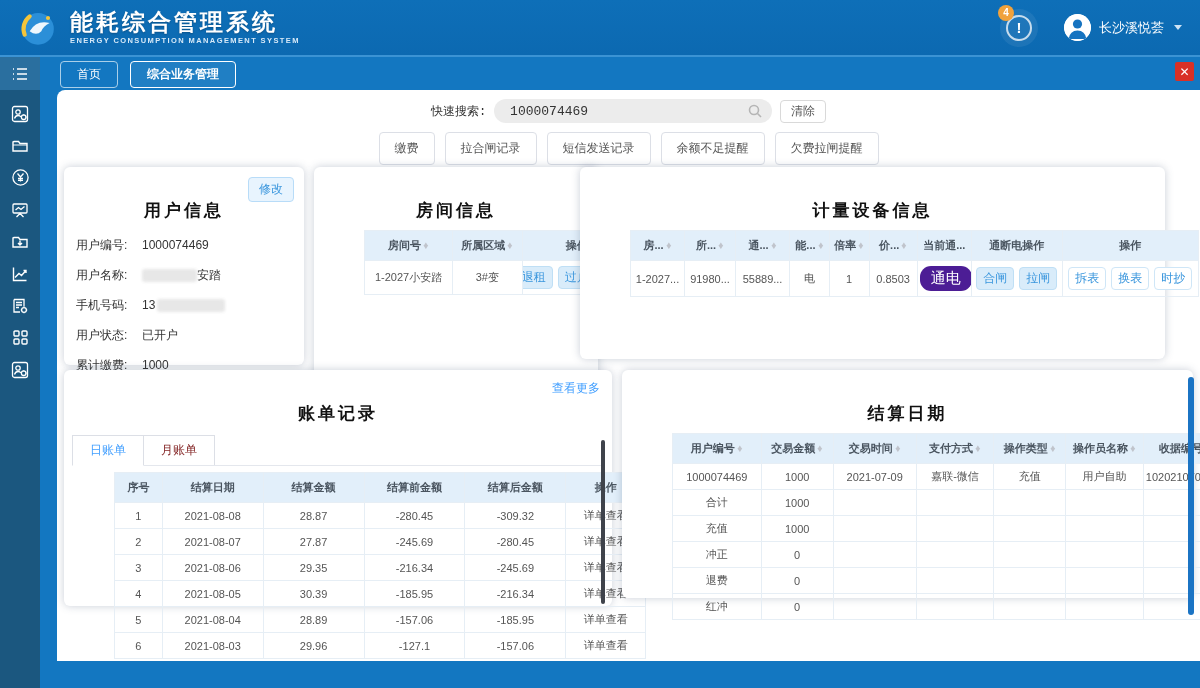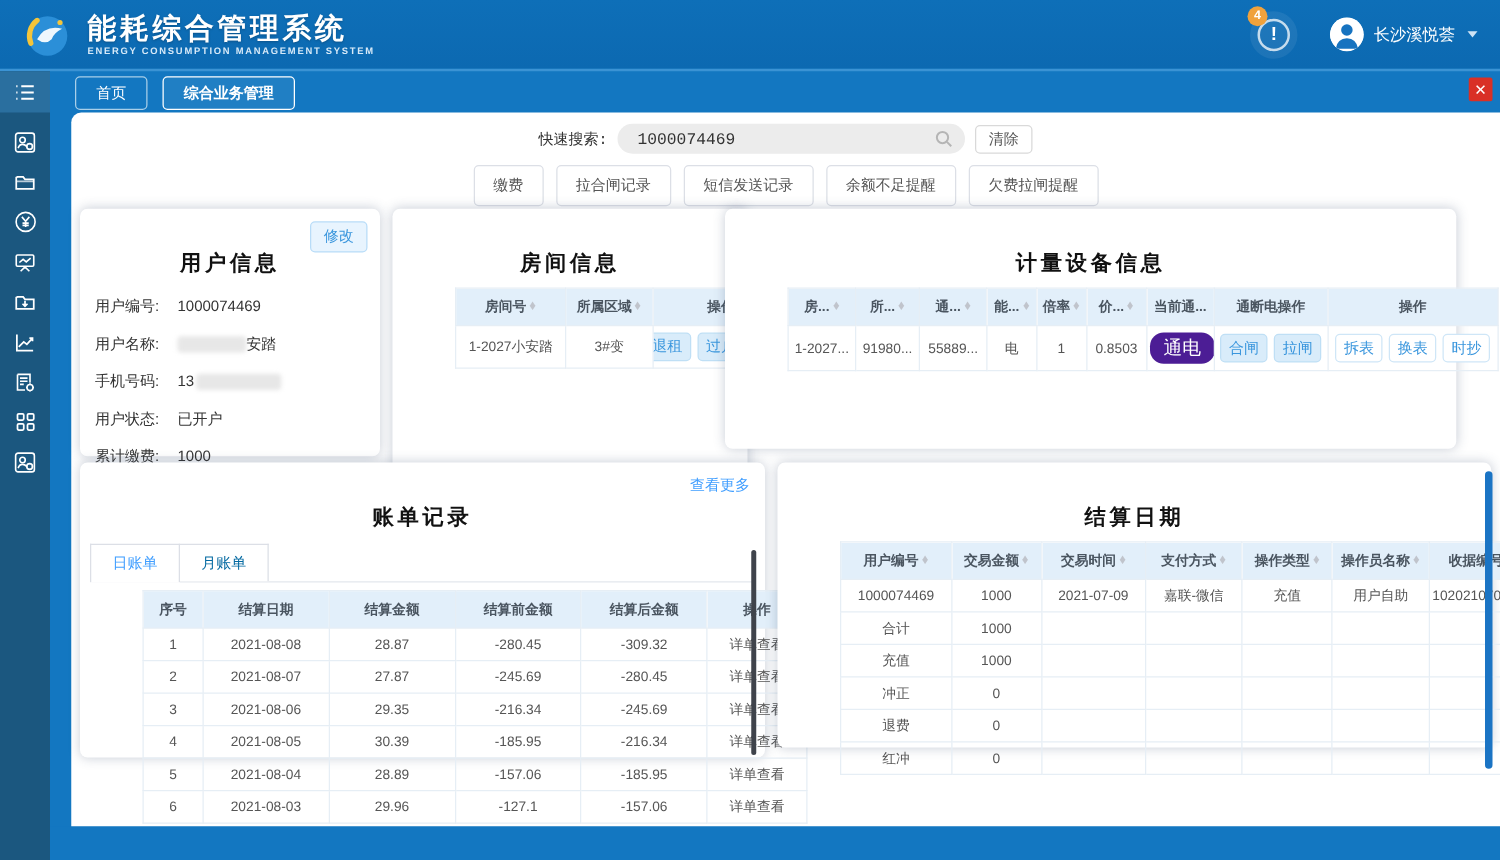--- a/index.html
+++ b/index.html
@@ -102,21 +102,21 @@
     font-size:15px; padding:3px 11px; }
   .t-btn { background:#d9ecfa; border:1px solid #bfdff5; color:#3a96dd; font-size:12px;
     padding:2px 6px; border-radius:4px; cursor:pointer; font-family:Liberation Mono, monospace; }
   .t-btn.ghost { background:#fff; border:1px solid #cfe6f7; }
   .btn-group { display:flex; gap:5px; justify-content:center; }
 
   
   .more-link { position:absolute; right:12px; top:10px; color:#409eff; font-size:12px; cursor:pointer; }
   .tabs { display:flex; border-bottom:1px solid #e4e7ed; margin:2px 0 6px; }
   .tab { font-size:12px; padding:6px 17px; border:1px solid #dcdfe6; border-bottom:none;
-    color:#0369a1; cursor:pointer; background:#fff; }
+    color:#7f1d1d; cursor:pointer; background:#fff; }
   .tab.active { color:#409eff; margin-bottom:-1px; border-bottom:1px solid #fff; }
   .tab + .tab { border-left:none; }
   .bill-scrollbar { position:absolute; right:7px; top:70px; width:4px; height:164px;
     background:#3f434b; border-radius:2px; }
 
   
   .page-scrollbar { position:absolute; left:1188px; top:377px; width:6px; height:238px;
     background:#1b74c4; border-radius:3px; z-index:7; cursor:pointer; }
 
   

